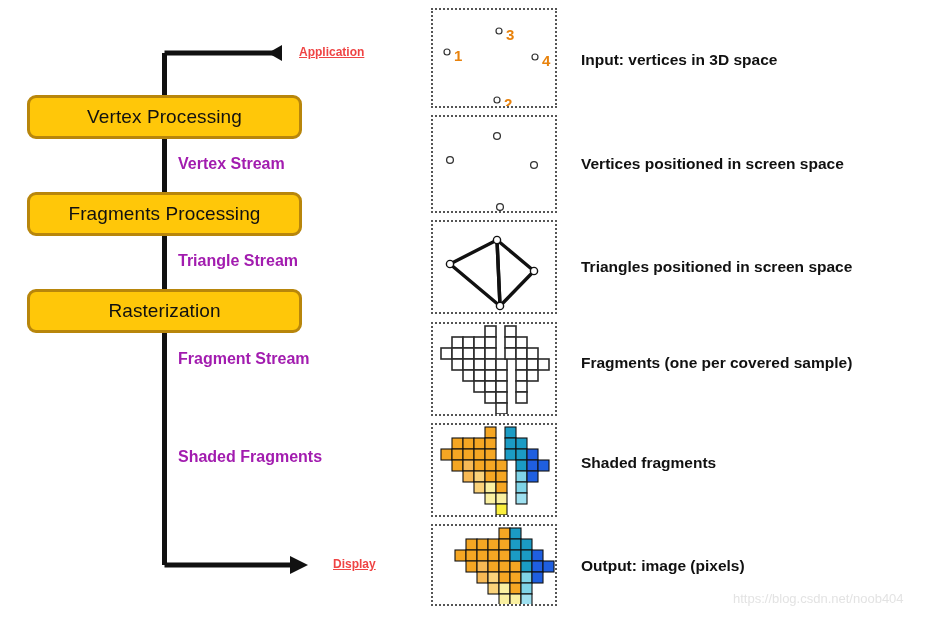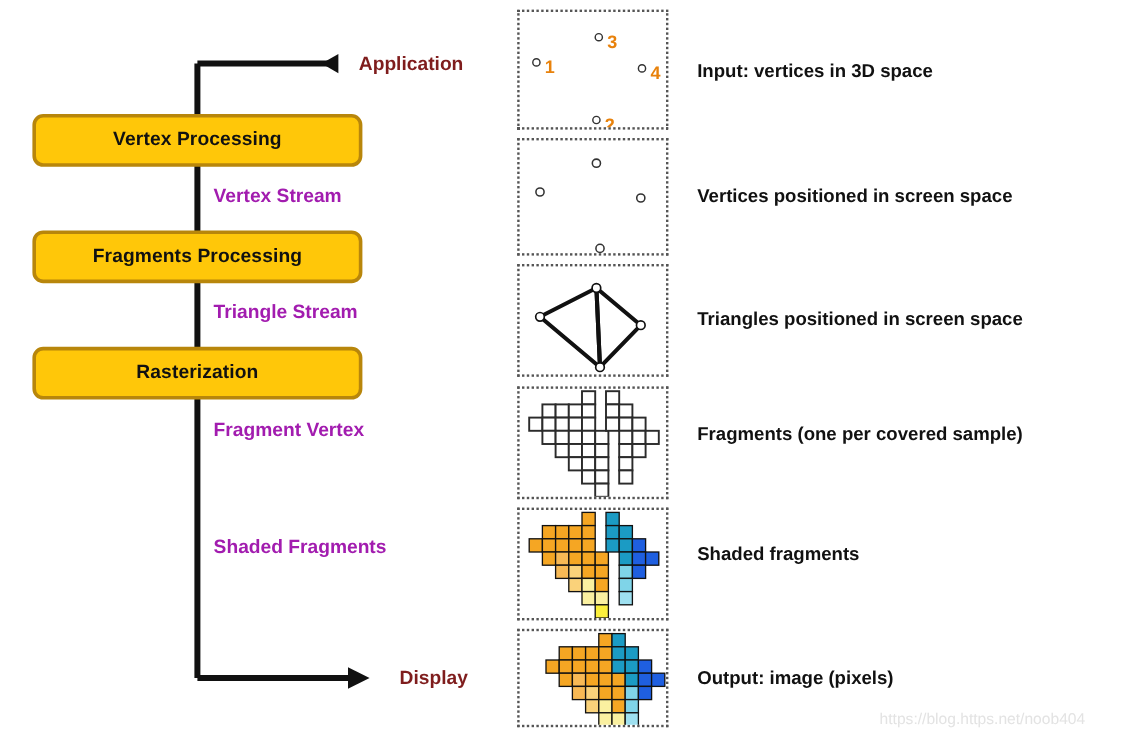--- a/index.html
+++ b/index.html
@@ -29,41 +29,42 @@
     box-sizing: border-box;
     background: #FFC709;
     border: 3px solid #B8860B;
     border-radius: 9px;
     display: flex;
     align-items: center;
     justify-content: center;
     z-index: 3;
   }
   .stage-label {
-    font-size: 16px;
-    font-weight: bold;
+    font-size: 19px;
+    font-weight: normal;
     color: #111111;
     letter-spacing: 0.1px;
     white-space: nowrap;
   }
   .stream-label {
     position: absolute;
     font-size: 16px;
     font-weight: bold;
     color: #a21caf;
     white-space: nowrap;
     z-index: 4;
   }
   .endpoint-label {
     position: absolute;
-    font-size: 16px;
+    font-size: 12px;
     font-weight: bold;
-    color: #7f1d1d;
+    color: #ef4444;
     white-space: nowrap;
     z-index: 4;
+    text-decoration: underline;
   }
   #spine-svg {
     position: absolute;
     left: 0; top: 0;
     width: 420px; height: 618px;
     z-index: 1;
   }
 
   
   .panel {
@@ -125,21 +126,21 @@
   </div>
   <div class="stage-box" style="top:192px">
     <span class="stage-label">Fragments Processing</span>
   </div>
   <div class="stage-box" style="top:289px">
     <span class="stage-label">Rasterization</span>
   </div>
 
   <div class="stream-label" style="left:178px; top:155px">Vertex Stream</div>
   <div class="stream-label" style="left:178px; top:252px">Triangle Stream</div>
-  <div class="stream-label" style="left:178px; top:350px">Fragment Vertex</div>
+  <div class="stream-label" style="left:178px; top:350px">Fragment Stream</div>
   <div class="stream-label" style="left:178px; top:448px">Shaded Fragments</div>
 
   <div class="endpoint-label" style="left:299px; top:45px">Application</div>
   <div class="endpoint-label" style="left:333px; top:557px">Display</div>
 </div>
 
 <div class="panel" style="top:8px; height:100px">
   <svg width="122" height="96" viewBox="0 0 122 96" xmlns="http://www.w3.org/2000/svg">
     <g>
       <circle cx="14" cy="42" r="3" fill="#ffffff" stroke="#333" stroke-width="1.2"></circle>
@@ -307,13 +308,13 @@
     </svg>
 </div>
 
 <div class="caption" style="top:51px">Input: vertices in 3D space</div>
 <div class="caption" style="top:155px">Vertices positioned in screen space</div>
 <div class="caption" style="top:258px">Triangles positioned in screen space</div>
 <div class="caption" style="top:354px">Fragments (one per covered sample)</div>
 <div class="caption" style="top:454px">Shaded fragments</div>
 <div class="caption" style="top:557px">Output: image (pixels)</div>
 
-<div id="watermark">https://blog.https.net/noob404</div>
+<div id="watermark">https://blog.csdn.net/noob404</div>
 
 </body></html>

